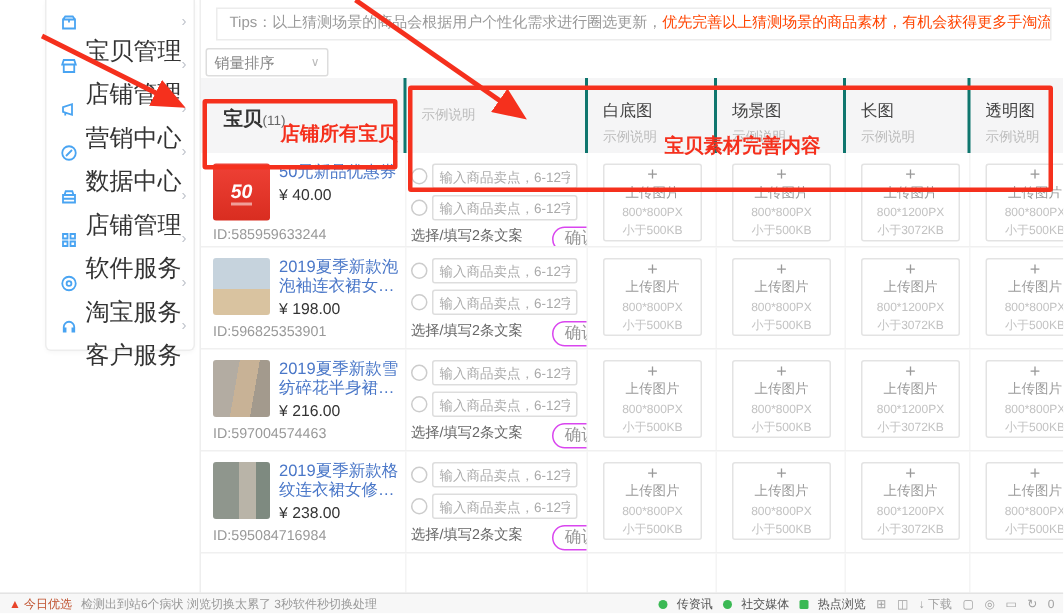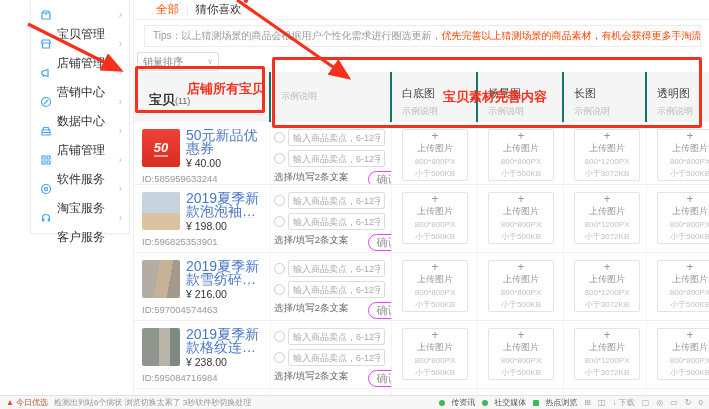--- a/index.html
+++ b/index.html
@@ -3,21 +3,21 @@
 <meta charset="utf-8">
 <style>
   html,body{margin:0;padding:0;background:#fff;}
   .canvas{position:relative;width:709px;height:409px;overflow:hidden;background:#fff;
     font-family:"Liberation Sans","DejaVu Sans",sans-serif;color:#333;}
   
   .sidebar{position:absolute;left:30px;top:0;width:98px;height:233px;background:#fff;
     border:1px solid #ededed;border-top:none;border-radius:0 0 4px 4px;box-shadow:0 1px 3px rgba(0,0,0,.03);}
   .side-item{display:flex;align-items:center;height:29px;padding:0 7px 0 9px;cursor:pointer;}
   .side-item .ic{width:12px;height:12px;margin-right:5px;flex:none;display:block;}
-  .side-item .lbl{flex:1;font-size:12px;color:#333;white-space:nowrap;margin-top:39px;}
+  .side-item .lbl{flex:1;font-size:16px;color:#333;white-space:nowrap;margin-top:39px;}
   .side-item .chev{font-size:10px;color:#c0c4cc;}
   
   .main{position:absolute;left:133px;top:0;right:0;bottom:13px;background:#fff;border-left:1px solid #eee;overflow:hidden;}
   .tabs{height:19px;display:flex;align-items:center;gap:7px;padding-left:22px;border-bottom:1px solid #f1f1f1;}
   .tab{font-size:11.5px;cursor:pointer;}
   .tab.active{color:#ff5000;}
   .tab-divider{color:#e0e0e0;font-size:10px;}
   .tab-dot-wrap{position:relative;}
   .tab-dot{position:absolute;right:-6px;top:-3px;width:4px;height:4px;border-radius:50%;background:#ff2d12;}
   .tips{margin:5px 8px 0 10px;border:1px solid #ececec;padding:3px 8px;font-size:10px;line-height:14px;
@@ -40,21 +40,21 @@
   .trow>div{border-right:1px solid #f4f4f4;overflow:hidden;}
   .cell-prod{padding:7px 4px 0 8px;position:relative;}
   .prod-top{display:flex;}
   .thumb{width:38px;height:38px;flex:none;border-radius:2px;background:#ddd;position:relative;cursor:pointer;}
   .t-coupon{background:linear-gradient(#ef4136,#d92d20);display:flex;align-items:center;justify-content:center;}
   .coupon-num{color:#fff;font-weight:bold;font-size:13px;font-style:italic;border-bottom:2px solid #ffffff88;}
   .t-photo1{background:linear-gradient(#c6d3dd 0 55%,#d9c3a0 55% 100%);}
   .t-photo2{background:linear-gradient(100deg,#8b8populate078 0,#b3aca2 0 40%,#c8b296 40% 70%,#a39a8d 70%);background:linear-gradient(100deg,#b3aca2 0 40%,#c8b296 40% 70%,#a39a8d 70%);}
   .t-photo3{background:linear-gradient(90deg,#9aa0969 0,#8f968d 0 45%,#b9b4a8 45% 75%,#7e8a80 75%);background:linear-gradient(90deg,#8f968d 0 45%,#b9b4a8 45% 75%,#7e8a80 75%);}
   .prod-right{margin-left:6px;min-width:0;}
-  .prod-title{font-size:14px;line-height:13px;color:#4a77c8;cursor:pointer;display:-webkit-box;
+  .prod-title{font-size:11px;line-height:13px;color:#4a77c8;cursor:pointer;display:-webkit-box;
     -webkit-line-clamp:2;-webkit-box-orient:vertical;overflow:hidden;}
   .prod-price{font-size:10.5px;color:#333;margin-top:2px;}
   .prod-id{font-size:9.5px;color:#999;margin-top:4px;}
   .cell-copy{padding:7px 6px 0 3px;}
   .input-row{display:flex;align-items:center;margin-bottom:4px;}
   .cbx{width:9px;height:9px;border:1px solid #ccc;border-radius:50%;flex:none;margin-right:3px;cursor:pointer;}
   .copy-input{flex:1;min-width:0;height:15px;border:1px solid #ddd;border-radius:2px;font-size:9px;
     padding:0 4px;color:#666;outline:none;font-family:inherit;}
   .copy-input::placeholder{color:#aaa;}
   .copy-foot{display:flex;align-items:flex-start;gap:4px;margin-top:2px;}
@@ -148,25 +148,20 @@
     <div class="side-item">
       <svg class="ic" viewBox="0 0 12 12" fill="none" stroke="#49a4f2" stroke-width="1.2">
           <path d="M2.5 8V6a3.5 3.5 0 017 0v2 M2.5 7h1.2v2H2.5z M8.3 7h1.2v2H8.3z"></path>
         </svg>
       <span class="lbl">客户服务</span>
       <span class="chev">›</span>
     </div>
   </aside>
 
   <main class="main">
-    <div class="tabs">
-      <span class="tab active">全部</span>
-      <span class="tab-divider">|</span>
-      <span class="tab tab-dot-wrap"><span>猜你喜欢</span><span class="tab-dot"></span></span>
-    </div>
 
     <div class="tips"><span>Tips：以上猜测场景的商品会根据用户个性化需求进行圈选更新，</span><span class="hl">优先完善以上猜测场景的商品素材，有机会获得更多手淘流量</span></div>
 
     <div class="sort">
       <span>销量排序</span>
       <span class="caret">∨</span>
     </div>
 
     <div class="thead gridrow">
       <div class="prod-h">

